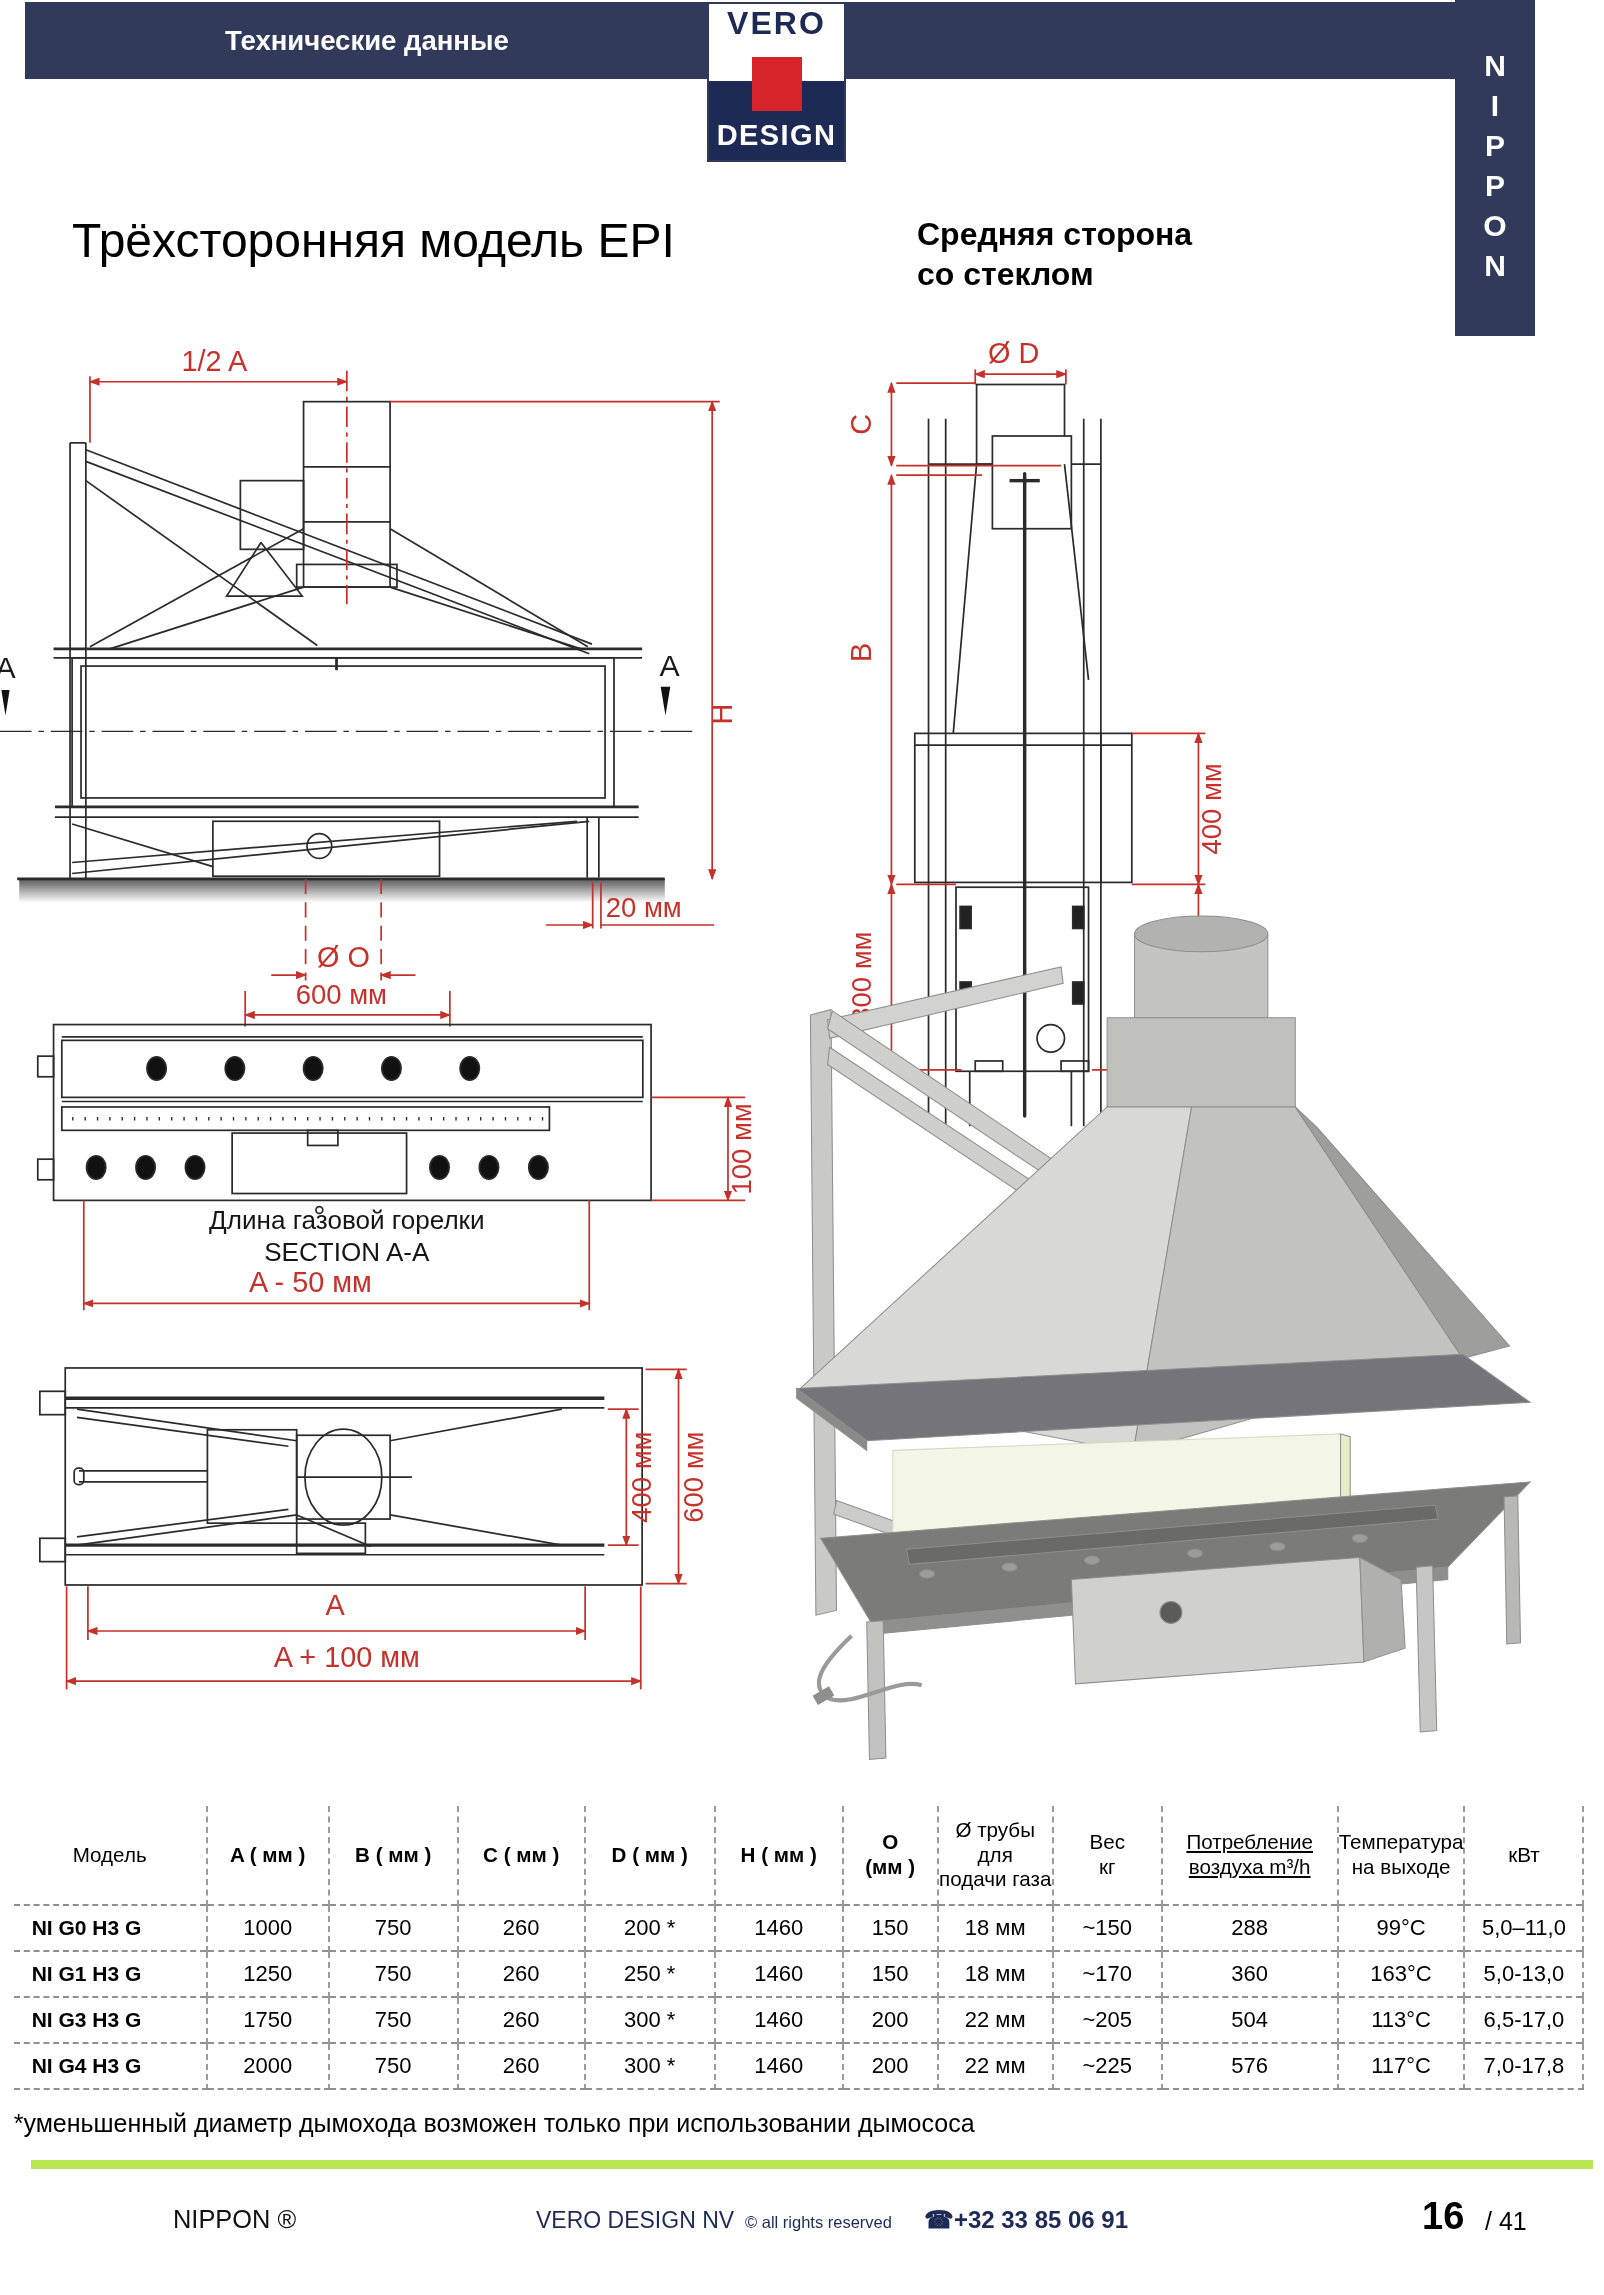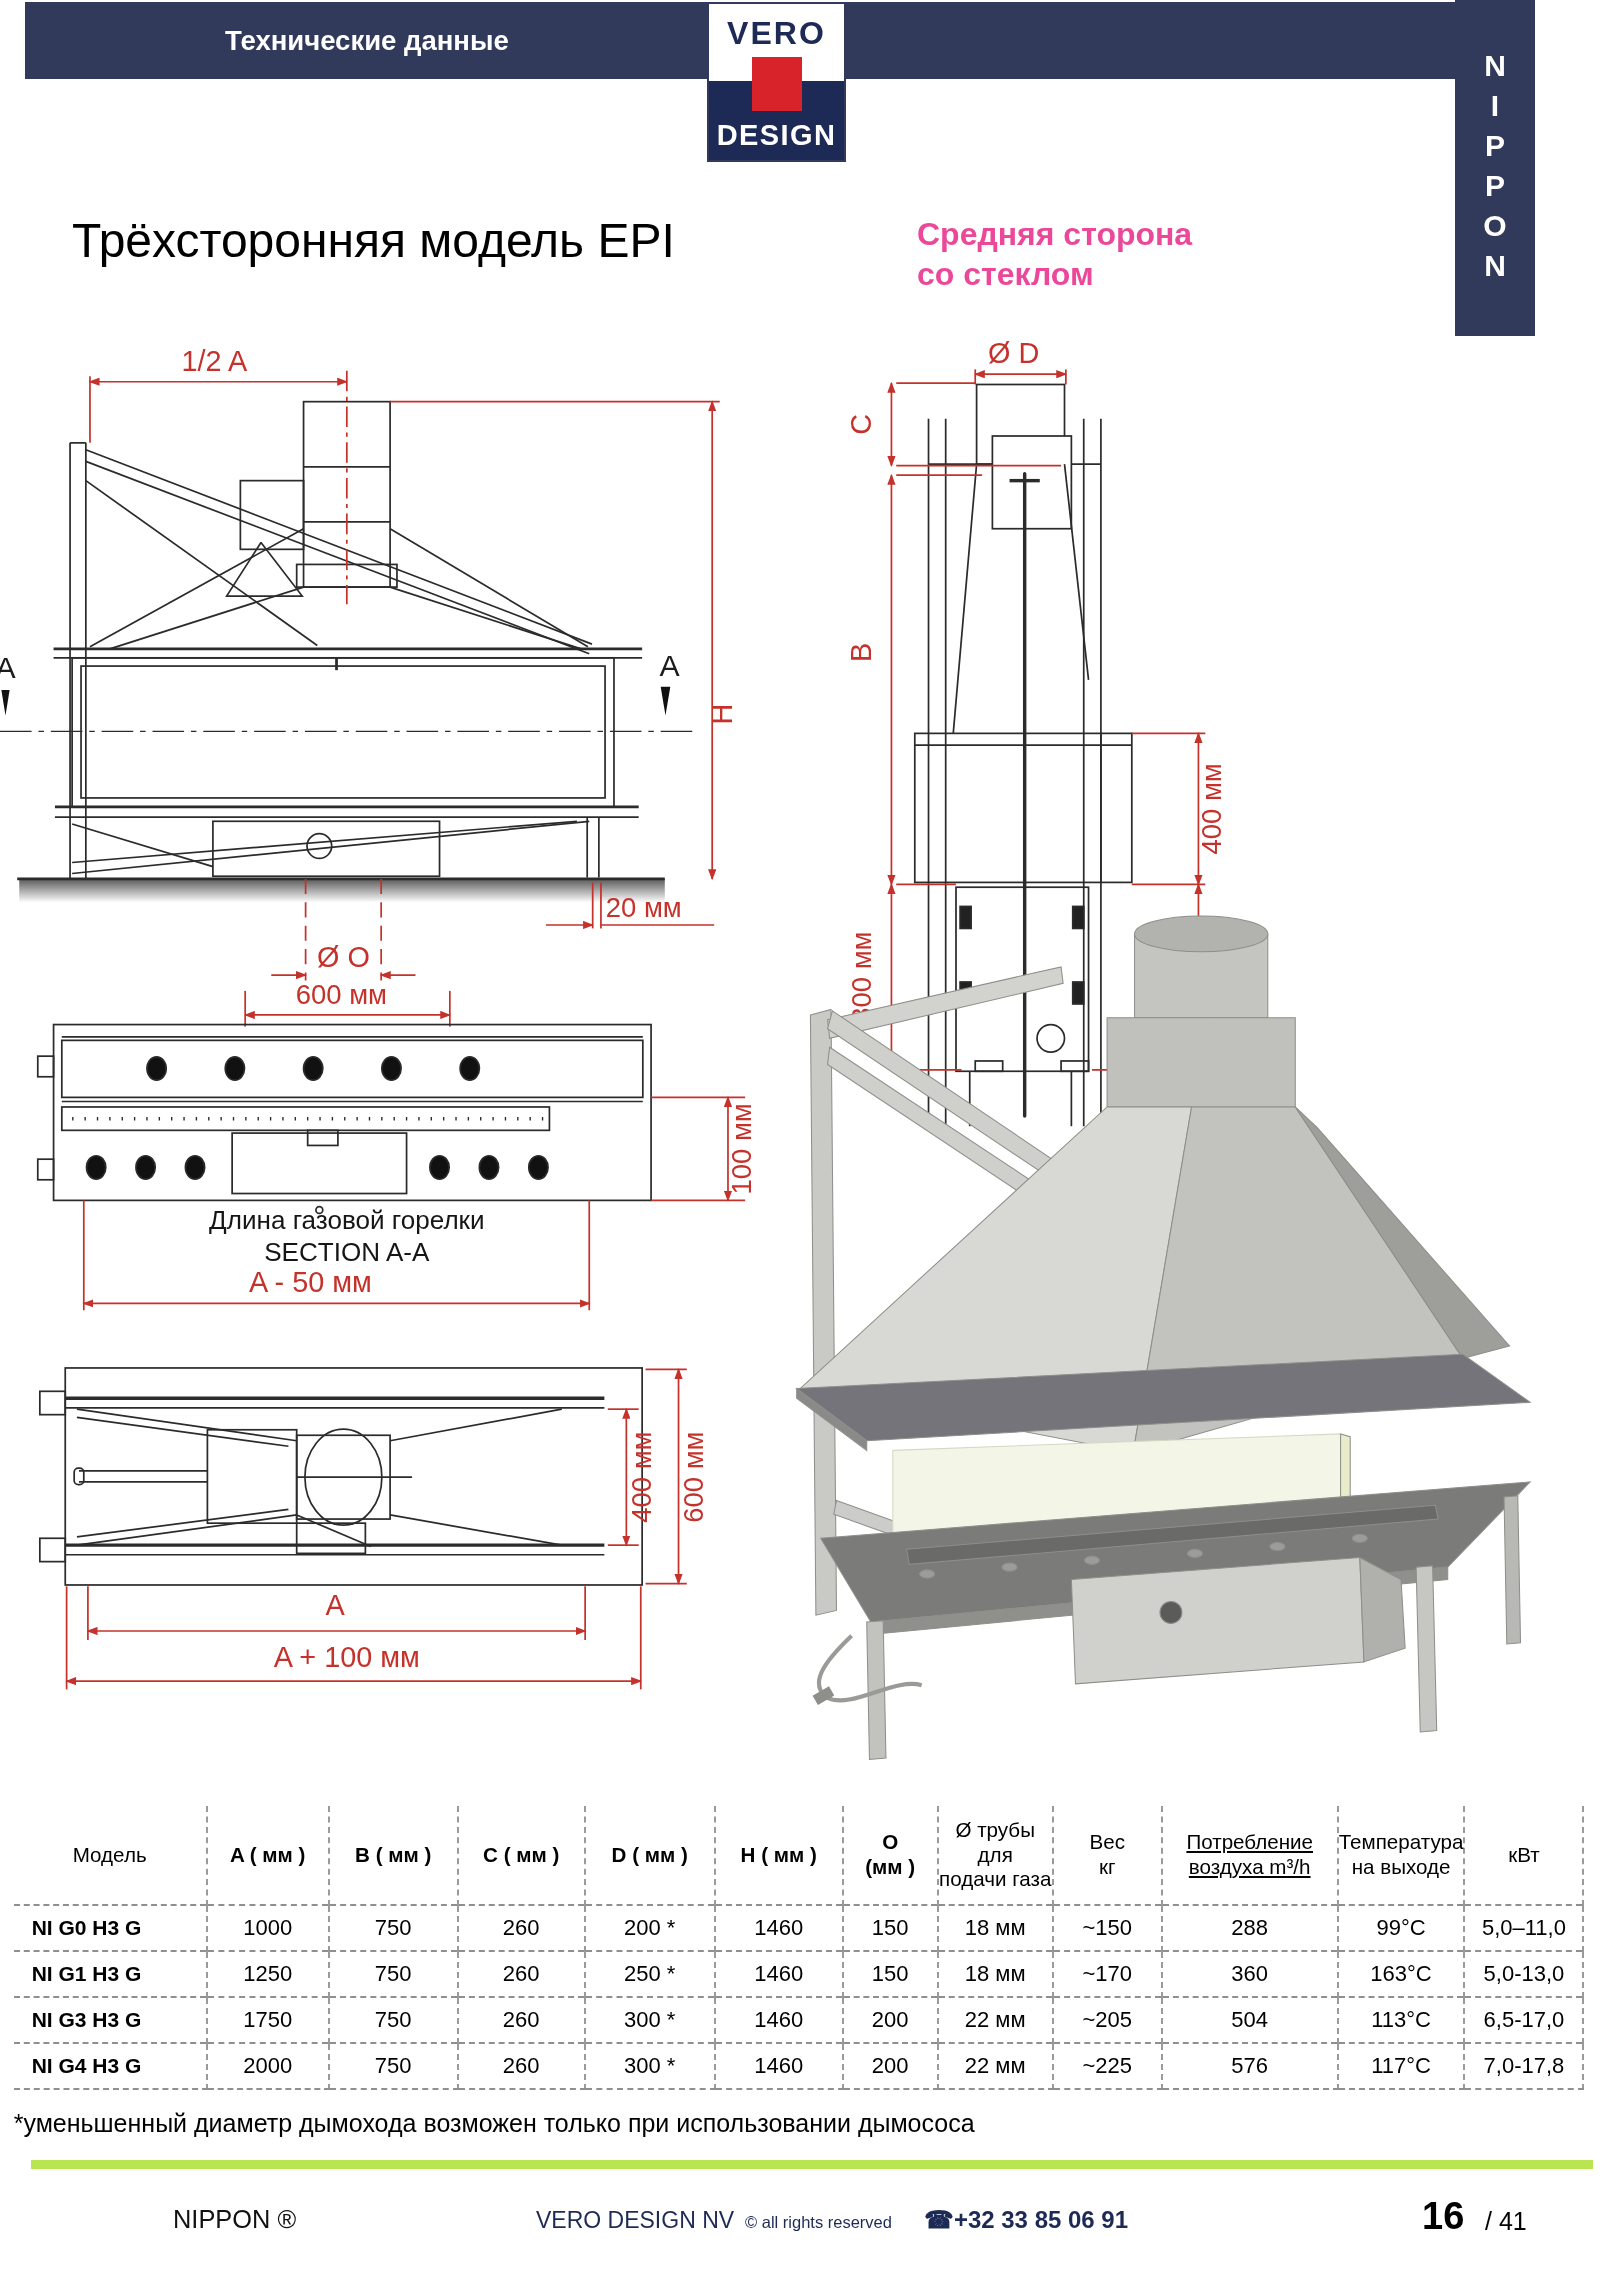--- a/index.html
+++ b/index.html
@@ -8,31 +8,31 @@
   
   .header-bar{position:absolute;left:25.4px;top:2.1px;width:1510px;height:77px;background:#313a5b;}
   .header-tab{position:absolute;top:2.1px;height:77px;display:flex;align-items:center;justify-content:center;
               color:#fff;font-weight:bold;font-size:27.5px;}
   .tab-left{left:25.4px;width:683px;}
   .tab-right{left:847px;width:608px;}
   .logo{position:absolute;left:707px;top:2.1px;width:139px;height:160px;border:2.1px solid #313a5b;
         box-sizing:border-box;background:#fff;z-index:5;}
   .logo-top{position:absolute;left:0;top:0;width:100%;height:77px;background:#fff;
             display:flex;justify-content:center;}
-  .logo-top span{margin-top:11px;color:#1e2a56;font-weight:bold;font-size:32px;letter-spacing:2.1px;}
+  .logo-top span{margin-top:1px;color:#1e2a56;font-weight:bold;font-size:32px;letter-spacing:2.1px;}
   .logo-bottom{position:absolute;left:0;top:77px;width:100%;height:79px;background:#1e2a56;
             display:flex;justify-content:center;align-items:flex-end;}
   .logo-bottom span{margin-bottom:8.2px;color:#fff;font-weight:bold;font-size:29px;letter-spacing:1.4px;}
   .logo-red{position:absolute;left:43px;top:53px;width:50px;height:54px;background:#d8232a;z-index:6;}
   .nippon-strip{position:absolute;left:1455px;top:0;width:80px;height:336px;background:#313a5b;z-index:4;}
   .nippon-strip span{position:absolute;left:0;width:100%;text-align:center;color:#fff;
                      font-weight:bold;font-size:30px;}
   
   .main-title{position:absolute;left:72px;top:213px;font-size:48px;font-weight:normal;color:#000;}
-  .sub-title{position:absolute;left:917px;top:214px;font-size:32px;font-weight:bold;color:#ec4899;
+  .sub-title{position:absolute;left:917px;top:214px;font-size:32px;font-weight:bold;color:#000000;
              white-space:pre-line;line-height:1.25;}
   
   svg text{font-family:"Liberation Sans",sans-serif;}
   .dim{fill:#c5312b;font-size:42px;}
   .dim-s{fill:#c5312b;font-size:40px;}
   .blk{fill:#1c1c1c;font-size:44px;}
   .cap{fill:#161616;font-size:38px;}
   
   .spec-table{position:absolute;left:13.7px;top:1806px;border-collapse:collapse;table-layout:fixed;}
   .spec-table th,.spec-table td{border-right:2.1px dashed #9a9a9a;padding:0;margin:0;

